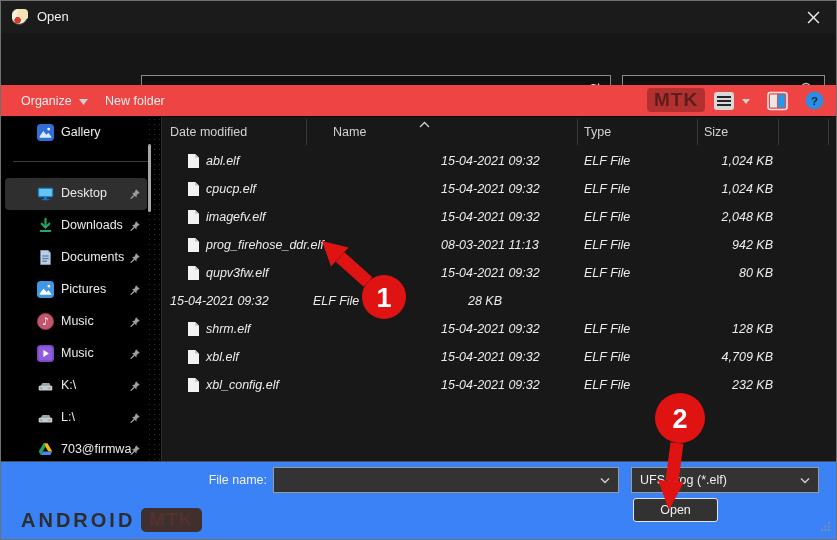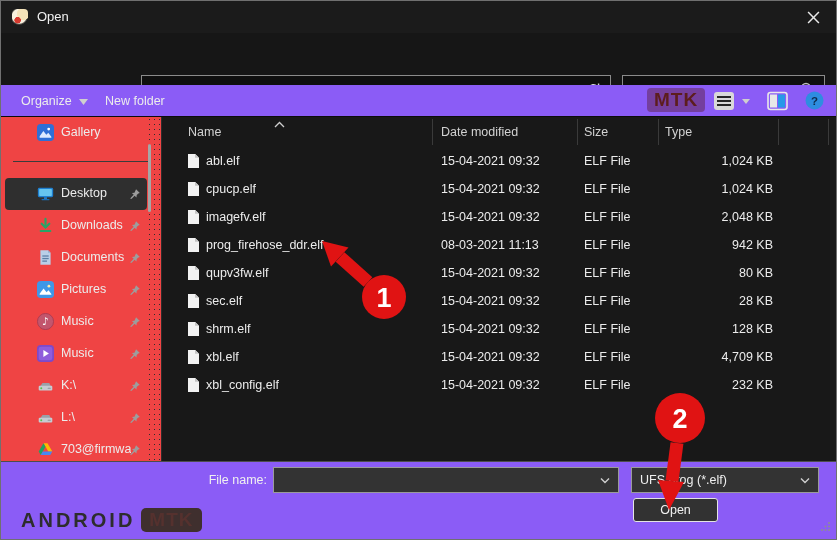--- a/index.html
+++ b/index.html
@@ -29,29 +29,29 @@
   .crumb { color:#e8e8e8; font-size:12.5px; white-space:nowrap; }
   .crumb-chev svg, .bar-chev svg { width:10px; height:7px; stroke:#cfcfcf; fill:none; stroke-width:1.4; }
   .addr-spacer { flex:1; }
   .refresh svg { width:15px; height:15px; stroke:#d6d6d6; fill:none; stroke-width:1.5; }
   .searchbox { position:absolute; left:621px; top:42px; width:203px; height:31px; background:#0f0f0f;
     border:1px solid #8b8b8b; display:flex; align-items:center; padding:0 10px; }
   .searchbox input { flex:1; background:transparent; border:none; outline:none; color:#e8e8e8; font-size:12.5px; font-family:inherit; }
   .searchbox input::placeholder { color:#8d8d8d; }
   .magnifier svg { width:14px; height:14px; stroke:#bdbdbd; fill:none; stroke-width:1.5; }
   
-  .cmdbar { position:absolute; top:84px; left:0; right:0; height:32px; background:#8b5cf6; border-bottom:1px solid #0c0c0c; }
+  .cmdbar { position:absolute; top:84px; left:0; right:0; height:32px; background:#ef4444; border-bottom:1px solid #0c0c0c; }
   .cmd-btn { position:absolute; top:0; height:32px; display:flex; align-items:center; gap:7px; color:#ececec; font-size:12.5px; }
   .cmd-caret svg { width:9px; height:6px; fill:#cfcfcf; }
   .mtk-badge-top { position:absolute; left:646px; top:3px; padding:1px 7px; border-radius:4px;
     background:rgba(80,16,16,.38); color:#5c1d1d; font-weight:bold; font-size:19px; letter-spacing:1px; }
   .ic-abs { position:absolute; top:6px; }
   
   .body { position:absolute; top:116px; left:0; right:0; height:346px; display:flex; background:#181818; }
-  .sidebar { position:relative; width:160px; background:#ef4444; flex:none; }
+  .sidebar { position:relative; width:160px; background:#000000; flex:none; }
   .sidebar::after { content:""; position:absolute; top:0; right:0; width:14px; height:100%;
     background-image:radial-gradient(circle, #2d2d2d 0.8px, transparent 1px); background-size:5px 5px; }
   .sb-item { position:relative; height:32px; margin:0 14px 0 4px; border-radius:4px; }
   .sb-item.selected { background:#2f2f2f; }
   .sb-item .icon { position:absolute; left:32px; top:7px; width:17px; height:17px; }
   .sb-label { position:absolute; left:56px; top:8px; font-size:12.5px; color:#ececec; white-space:nowrap; overflow:hidden; max-width:72px; }
   .sb-item .pin { position:absolute; right:6px; top:10px; width:12px; height:12px; left:auto; }
   .sb-sep { margin:12px 12px 16px 12px; border-top:1px solid #3c3c3c; }
   .sb-scrollthumb { position:absolute; left:147px; top:27px; width:3px; height:68px; background:#a6a6a6; border-radius:2px; z-index:3; }
   .icon svg { width:100%; height:100%; display:block; }
@@ -59,29 +59,29 @@
   .list-header { position:absolute; top:2px; left:0; right:0; height:26px; display:flex; color:#d2d2d2; }
   .hcell { position:relative; display:flex; align-items:center; border-right:1px solid #3a3a3a; }
   .hcell.c-name { width:271px; padding-left:26px; }
   .hcell.c-date { width:145px; padding-left:8px; }
   .hcell.c-type { width:120px; padding-left:6px; }
   .hcell.c-size { width:81px; padding-left:6px; }
   .hcell.c-extra { width:50px; }
   .sort-caret { position:absolute; left:112px; top:-2px; }
   .sort-caret svg { width:11px; height:7px; stroke:#cfcfcf; fill:none; stroke-width:1.3; }
   .rows { position:absolute; top:30px; left:0; right:0; }
-  .frow { display:flex; height:28px; align-items:center; color:#ececec; }
+  .frow { display:flex; height:28px; align-items:center; color:#ececec;font-style:italic; }
   .fcell { white-space:nowrap; overflow:hidden; }
   .fc-name { width:271px; position:relative; padding-left:44px; }
   .fc-name .icon { position:absolute; left:25px; top:50%; margin-top:-8px; width:13px; height:16px; }
   .fc-date { width:145px; padding-left:8px; }
   .fc-type { width:120px; padding-left:6px; }
   .fc-size { width:81px; text-align:right; padding-right:6px; }
   
-  .footer { position:absolute; left:0; right:0; bottom:0; height:78px; background:#8b5cf6; border-top:1px solid #4d4d4d; }
+  .footer { position:absolute; left:0; right:0; bottom:0; height:78px; background:#3b82f6; border-top:1px solid #4d4d4d; }
   .fn-label { position:absolute; left:186px; top:11px; width:80px; text-align:right; color:#f0f0f0; }
   .combo { position:absolute; top:5px; height:26px; background:#333333; border:1px solid #9a9a9a;
     display:flex; align-items:center; padding:0 8px; color:#f0f0f0; }
   .combo .chev { margin-left:auto; }
   .combo .chev svg { width:10px; height:7px; stroke:#cfcfcf; fill:none; stroke-width:1.4; }
   .fn-combo { left:272px; width:346px; }
   .fn-combo input { flex:1; background:transparent; border:none; outline:none; color:#f0f0f0; font-family:inherit; font-size:12.5px; }
   .ft-combo { left:630px; width:188px; }
   .btn { position:absolute; top:36px; width:85px; height:24px; border-radius:3px; background:#323232;
     display:flex; align-items:center; justify-content:center; color:#f2f2f2; font-size:12.5px; }
@@ -356,37 +356,37 @@
                 <path d="M9.4 1.6 L14.4 6.6 L12.4 7.2 L10.3 9.3 L9.9 12.7 L7.5 10.3 L3.6 14.2 L1.8 14.8 L2.4 13 L6.3 9.1 L3.9 6.7 L7.3 6.3 L9.4 1.6 z" fill="#9d9d9d"></path>
               </svg>
             </span>
           </div>
         </div>
       <div class="sb-scrollthumb"></div>
     </div>
 
     <div class="mainlist">
       <div class="list-header">
+        <div class="hcell c-date">
+          <span>Date modified</span>
+        </div>
         <div class="hcell c-name">
           <span class="sort-caret">
             <svg viewBox="0 0 11 7">
                 <path d="M1 6l4.5-4.5L10 6"></path>
               </svg>
           </span>
           <span>Name</span>
         </div>
-        <div class="hcell c-date">
-          <span>Date modified</span>
+        <div class="hcell c-type">
+          <span>Type</span>
         </div>
         <div class="hcell c-size">
           <span>Size</span>
         </div>
-        <div class="hcell c-type">
-          <span>Type</span>
-        </div>
         <div class="hcell c-extra"></div>
       </div>
       <div class="rows">
           <div class="frow">
             <div class="fcell fc-name"><span class="icon">
                 <svg viewBox="0 0 13 16">
                   <path d="M1 0.8 h7 l4 4 v10.4 h-11 z" fill="#f2f2f2"></path>
                   <path d="M8 0.8 l4 4 h-4 z" fill="#c4c4c4"></path>
                 </svg>
               </span><span>abl.elf</span></div>
@@ -432,26 +432,20 @@
                 <svg viewBox="0 0 13 16">
                   <path d="M1 0.8 h7 l4 4 v10.4 h-11 z" fill="#f2f2f2"></path>
                   <path d="M8 0.8 l4 4 h-4 z" fill="#c4c4c4"></path>
                 </svg>
               </span><span>qupv3fw.elf</span></div>
             <div class="fcell fc-date">15-04-2021 09:32</div>
             <div class="fcell fc-type">ELF File</div>
             <div class="fcell fc-size">80 KB</div>
           </div>
           <div class="frow">
-            <div class="fcell fc-name"><span class="icon">
-                <svg viewBox="0 0 13 16">
-                  <path d="M1 0.8 h7 l4 4 v10.4 h-11 z" fill="#f2f2f2"></path>
-                  <path d="M8 0.8 l4 4 h-4 z" fill="#c4c4c4"></path>
-                </svg>
-              </span><span>sec.elf</span></div>
             <div class="fcell fc-date">15-04-2021 09:32</div>
             <div class="fcell fc-type">ELF File</div>
             <div class="fcell fc-size">28 KB</div>
           </div>
           <div class="frow">
             <div class="fcell fc-name"><span class="icon">
                 <svg viewBox="0 0 13 16">
                   <path d="M1 0.8 h7 l4 4 v10.4 h-11 z" fill="#f2f2f2"></path>
                   <path d="M8 0.8 l4 4 h-4 z" fill="#c4c4c4"></path>
                 </svg>

